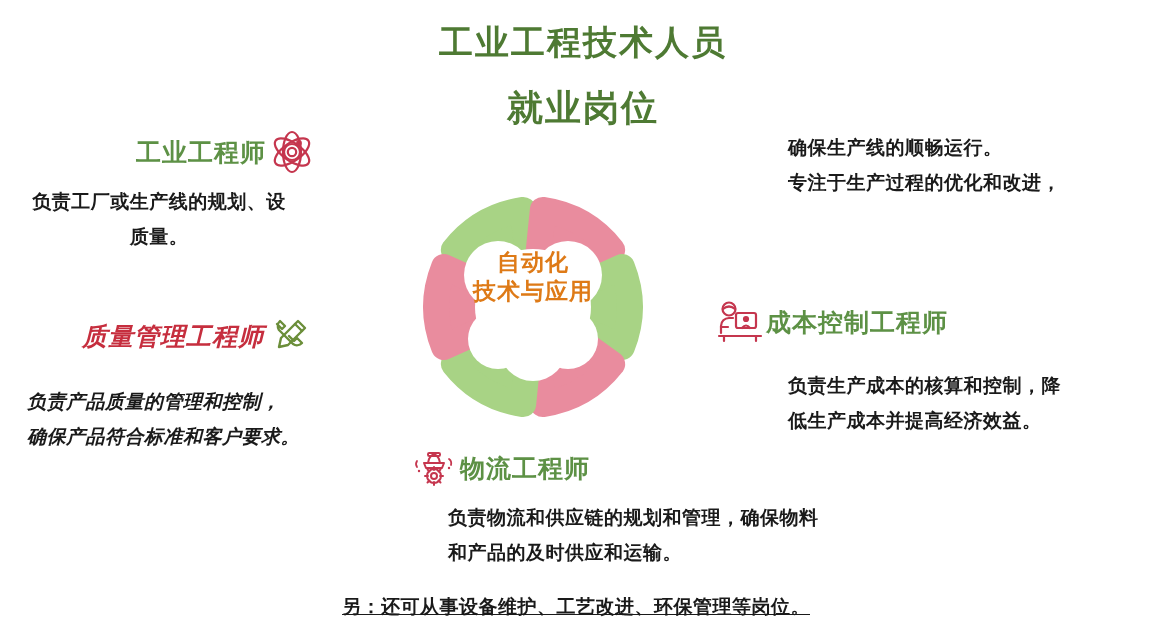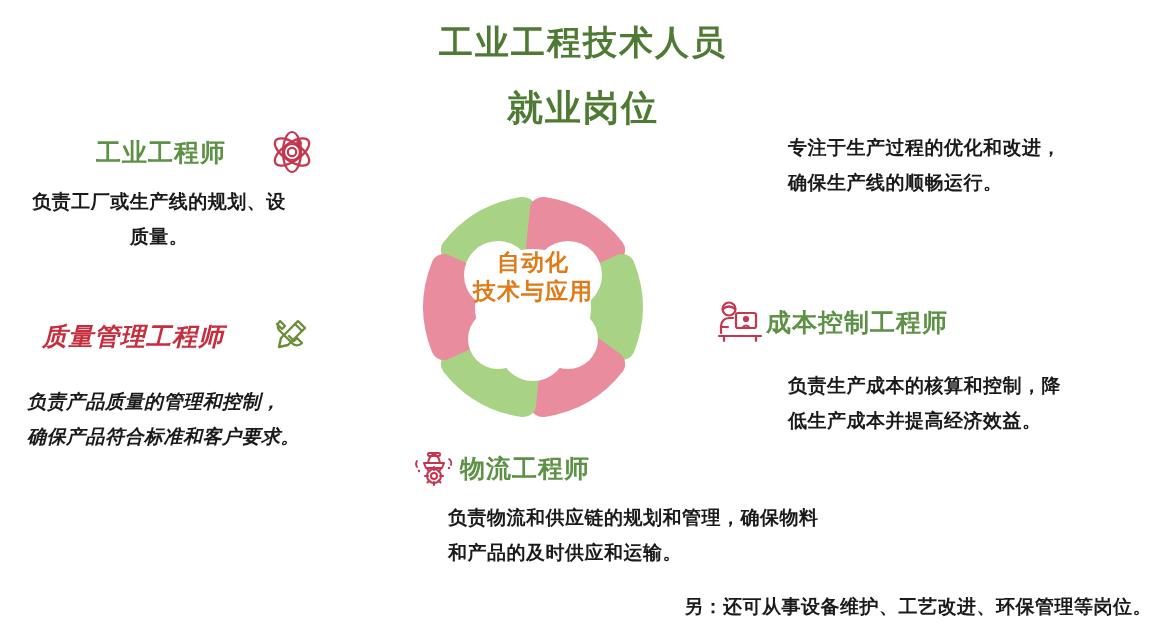--- a/index.html
+++ b/index.html
@@ -55,21 +55,21 @@
 
   
   .block { position: absolute; }
 
   .block-head {
     display: flex;
     align-items: center;
     white-space: nowrap;
   }
   .block-head.right-head { justify-content: flex-start; }
-  .block-head.left-head  { justify-content: flex-end; gap: 40px; }
+  .block-head.left-head  { justify-content: flex-end; }
 
   .head-title {
     font-size: 25px;
     font-weight: bold;
     letter-spacing: 1px;
   }
   .green-title  { color: #5D9145; }
   .red-title    { color: #C62E3E; }
 
   .icon-box {
@@ -107,26 +107,27 @@
   #block-cost .block-body { margin-top: 20px; padding-left: 74px; }
 
   #block-logistics       { left: 408px; top: 442px;  width: 700px; }
   #block-logistics .block-body { margin-top: 6px; padding-left: 40px; }
 
   .footer-note {
     position: absolute;
     left: 0;
     top: 594px;
     width: 1152px;
-    text-align: right;
+    text-align: center;
     font-size: 19px;
     font-weight: bold;
     color: #1a1a1a;
     letter-spacing: 0.5px;
     white-space: nowrap;
+    text-decoration: underline;
   }
 </style>
 </head>
 <body>
 
 <div class="title-main">工业工程技术人员</div>
 <div class="title-sub">就业岗位</div>
 
 <div id="wheel">
   <svg viewBox="0 0 280 310" xmlns="http://www.w3.org/2000/svg">
@@ -208,22 +209,22 @@
     </span>
   </div>
   <div class="block-body">
     <div>负责产品质量的管理和控制，</div>
     <div>确保产品符合标准和客户要求。</div>
   </div>
 </div>
 
 <div class="block" id="block-production">
   <div class="block-body">
+    <div>确保生产线的顺畅运行。</div>
     <div>专注于生产过程的优化和改进，</div>
-    <div>确保生产线的顺畅运行。</div>
   </div>
 </div>
 
 <div class="block" id="block-cost">
   <div class="block-head right-head">
     <span class="icon-box">
       <svg width="48" height="44" viewBox="0 0 48 44" fill="none" stroke="#C5364E" stroke-width="2.2" stroke-linecap="round" stroke-linejoin="round">
         <circle cx="13" cy="9" r="6.5"></circle>
         <path d="M7 9 q6 -5 12 0"></path>
         <path d="M5 33 v-7 a8 8 0 0 1 8 -8 h4"></path>

